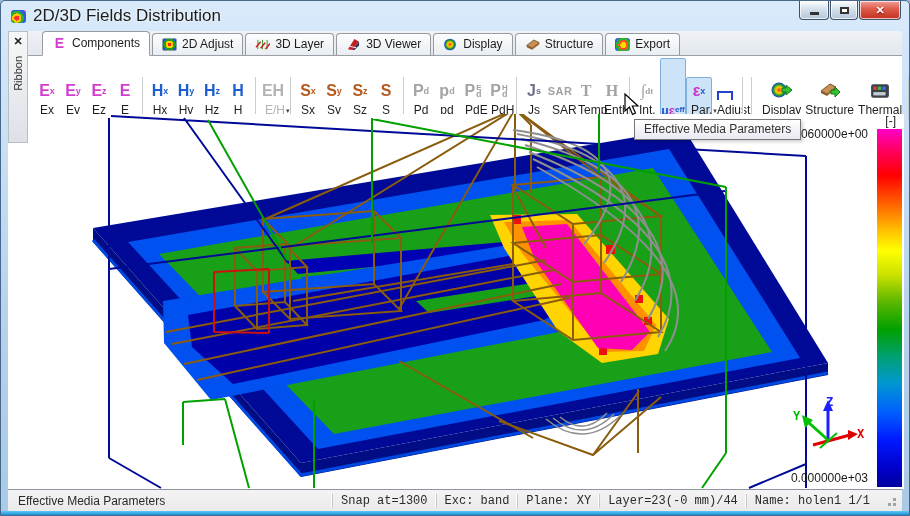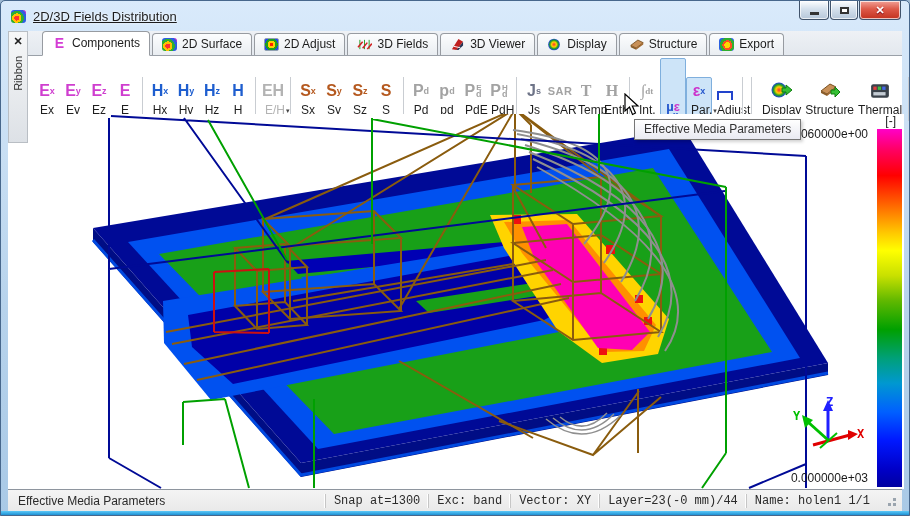--- a/index.html
+++ b/index.html
@@ -3,21 +3,21 @@
 <meta charset="utf-8">
 <style>
   html,body{margin:0;padding:0;background:#9db8d2;font-family:"Liberation Sans",sans-serif;}
   *{box-sizing:border-box;}
   .window{width:910px;height:516px;position:relative;overflow:hidden;
     background:linear-gradient(#d9eafb,#b7d3ec 60%,#a9c9e6);
     border:1px solid #47678c;border-radius:5px 5px 0 0;}
   
   .titlebar{height:30px;display:flex;align-items:center;padding:0 10px;position:relative;}
   .app-icon{width:17px;height:15px;margin-right:7px;flex:0 0 auto;}
-  .title-text{font-size:13px;color:#1c1c1c;text-shadow:0 0 3px #fff;text-decoration:underline;}
+  .title-text{font-size:17px;color:#1c1c1c;text-shadow:0 0 3px #fff;}
   .win-controls{position:absolute;top:0;right:8px;display:flex;}
   .wbtn{height:19px;border:1px solid #40536b;border-top:none;border-radius:0 0 4px 4px;
     display:flex;align-items:center;justify-content:center;margin-left:1px;
     background:linear-gradient(#fdfeff,#d4e0ec 45%,#b6c7da);box-shadow:inset 0 0 0 1px rgba(255,255,255,.7);}
   .wbtn.min{width:30px}.wbtn.max{width:28px}
   .wbtn.close{width:42px;background:linear-gradient(#f1a197,#dd5948 45%,#c3311e);}
   .glyph-min{width:9px;height:3px;background:#333;margin-top:7px;}
   .glyph-max{width:9px;height:7px;border:2px solid #333;background:#fff;}
   .glyph-close{color:#fff;font-size:11px;font-weight:bold;text-shadow:0 1px 1px #701;}
   
@@ -50,21 +50,21 @@
   .glyph{height:24px;display:flex;align-items:center;justify-content:center;font-weight:bold;font-size:16px;line-height:18px;}
   .glyph sub{font-size:9px;font-weight:bold;}
   .glyph sup{font-size:8px;font-weight:bold;}
   .supsub{display:inline-flex;flex-direction:column;line-height:7px;font-size:8px;margin-left:1px;}
   .rlbl{font-size:12px;color:#1e1e1e;line-height:15px;white-space:nowrap;}
   .dd{font-size:7px;color:#444;margin-left:1px;vertical-align:1px;}
   .c-e{color:#cf3ecf}.c-h{color:#1e5ecf}.c-dis{color:#b3b3b3}.c-s{color:#b5591f}
   .c-gray{color:#a3a3a3}.c-js{color:#6e7488}.c-m{color:#cc33cc}.c-b{color:#2255cc}
   .g-serif{font-family:"Liberation Serif",serif;}
   .g-sm{font-size:11px;letter-spacing:.5px;}
-  .eff-glyph{display:flex;flex-direction:column;align-items:center;line-height:11px;height:24px;justify-content:center;margin-top:38px;}
+  .eff-glyph{display:flex;align-items:center;line-height:11px;height:24px;justify-content:center;margin-top:38px;}
   .eff-glyph .row{font-size:13px;font-weight:bold;}
   .eff-glyph .effsub{font-size:8px;font-weight:bold;color:#2255cc;line-height:8px;}
   .pulse-shape{width:16px;height:9px;border:2px solid #2244cc;border-bottom:none;margin-top:8px;}
   .vbtn{width:56px;text-align:center;padding:1px 2px;}
   .vicon{display:inline-flex;height:22px;align-items:center;justify-content:center;}
   
   .viewport{position:relative;width:896px;height:375px;margin:0 7px;background:#fff;overflow:hidden;}
   .scene{position:absolute;left:0;top:0;}
   .colorbar{position:absolute;right:2px;top:15px;width:25px;height:358px;
     background:linear-gradient(#ff00c8 0%,#ff0060 6%,#ff0000 13%,#ff7000 22%,#ffc800 29%,#ffff00 34%,#c8e000 41%,#60b800 48%,#00a000 56%,#00a078 64%,#0098d0 71%,#0060ff 79%,#0018ff 87%,#0000c8 95%,#0000a0 100%);}
@@ -125,37 +125,33 @@
       <span class="strip-close">✕</span>
       <span class="strip-label">Ribbon</span>
     </div>
     <div class="ribbon-main">
       <div class="tabrow">
         <div class="tab active">
           <span class="ticon comp-e">E</span>
           <span>Components</span>
         </div>
         <div class="tab">
-          <span class="ticon icon-mesh"></span>
-          <span>2D Surface</span>
-        </div>
-        <div class="tab">
           <span class="ticon icon-thermal"></span>
           <span>2D Adjust</span>
         </div>
         <div class="tab">
           <span class="ticon"><svg width="15" height="13" viewBox="0 0 16 14">
                 <line x1="3" y1="2" x2="3" y2="12" stroke="#20a020"></line>
                 <line x1="8" y1="2" x2="8" y2="12" stroke="#20a020"></line>
                 <line x1="13" y1="2" x2="13" y2="12" stroke="#20a020"></line>
                 <line x1="1" y1="10" x2="6" y2="4" stroke="#d02020" stroke-width="1.6"></line>
                 <line x1="6" y1="11" x2="11" y2="5" stroke="#d02020" stroke-width="1.6"></line>
                 <line x1="11" y1="12" x2="16" y2="6" stroke="#d02020" stroke-width="1.6"></line>
               </svg></span>
-          <span>3D Fields</span>
+          <span>3D Layer</span>
         </div>
         <div class="tab">
           <span class="ticon"><svg width="15" height="13" viewBox="0 0 16 14">
                 <polygon points="2,12 9,1 14,4 7,13" fill="#c02020"></polygon>
                 <polygon points="7,13 14,4 14,8 9,13" fill="#243252"></polygon>
                 <line x1="4" y1="9" x2="11" y2="10.5" stroke="#fff"></line>
               </svg></span>
           <span>3D Viewer</span>
         </div>
         <div class="tab">
@@ -498,21 +494,21 @@
     <span class="ax-label ax-y">Y</span>
     <span class="ax-label ax-z">Z</span>
 
     <div class="tooltip">Effective Media Parameters</div>
   </div>
 
   <div class="statusbar">
     <span class="smsg">Effective Media Parameters</span>
     <span class="sfield">Snap at=1300</span>
     <span class="sfield">Exc: band</span>
-    <span class="sfield">Vector: XY</span>
+    <span class="sfield">Plane: XY</span>
     <span class="sfield">Layer=23(-0 mm)/44</span>
     <span class="sfield">Name: holen1 1/1</span>
     <span class="grip"></span>
   </div>
 
   <div class="bottom-edge"></div>
 
   <svg class="cursor" width="18" height="23" viewBox="0 0 18 23">
     <path d="M2,1 L2,18 L6.5,14 L9.5,21.5 L12.5,20 L9.3,13 L15,13 Z" fill="#fff" stroke="#000" stroke-width="1.2"></path>
   </svg>

